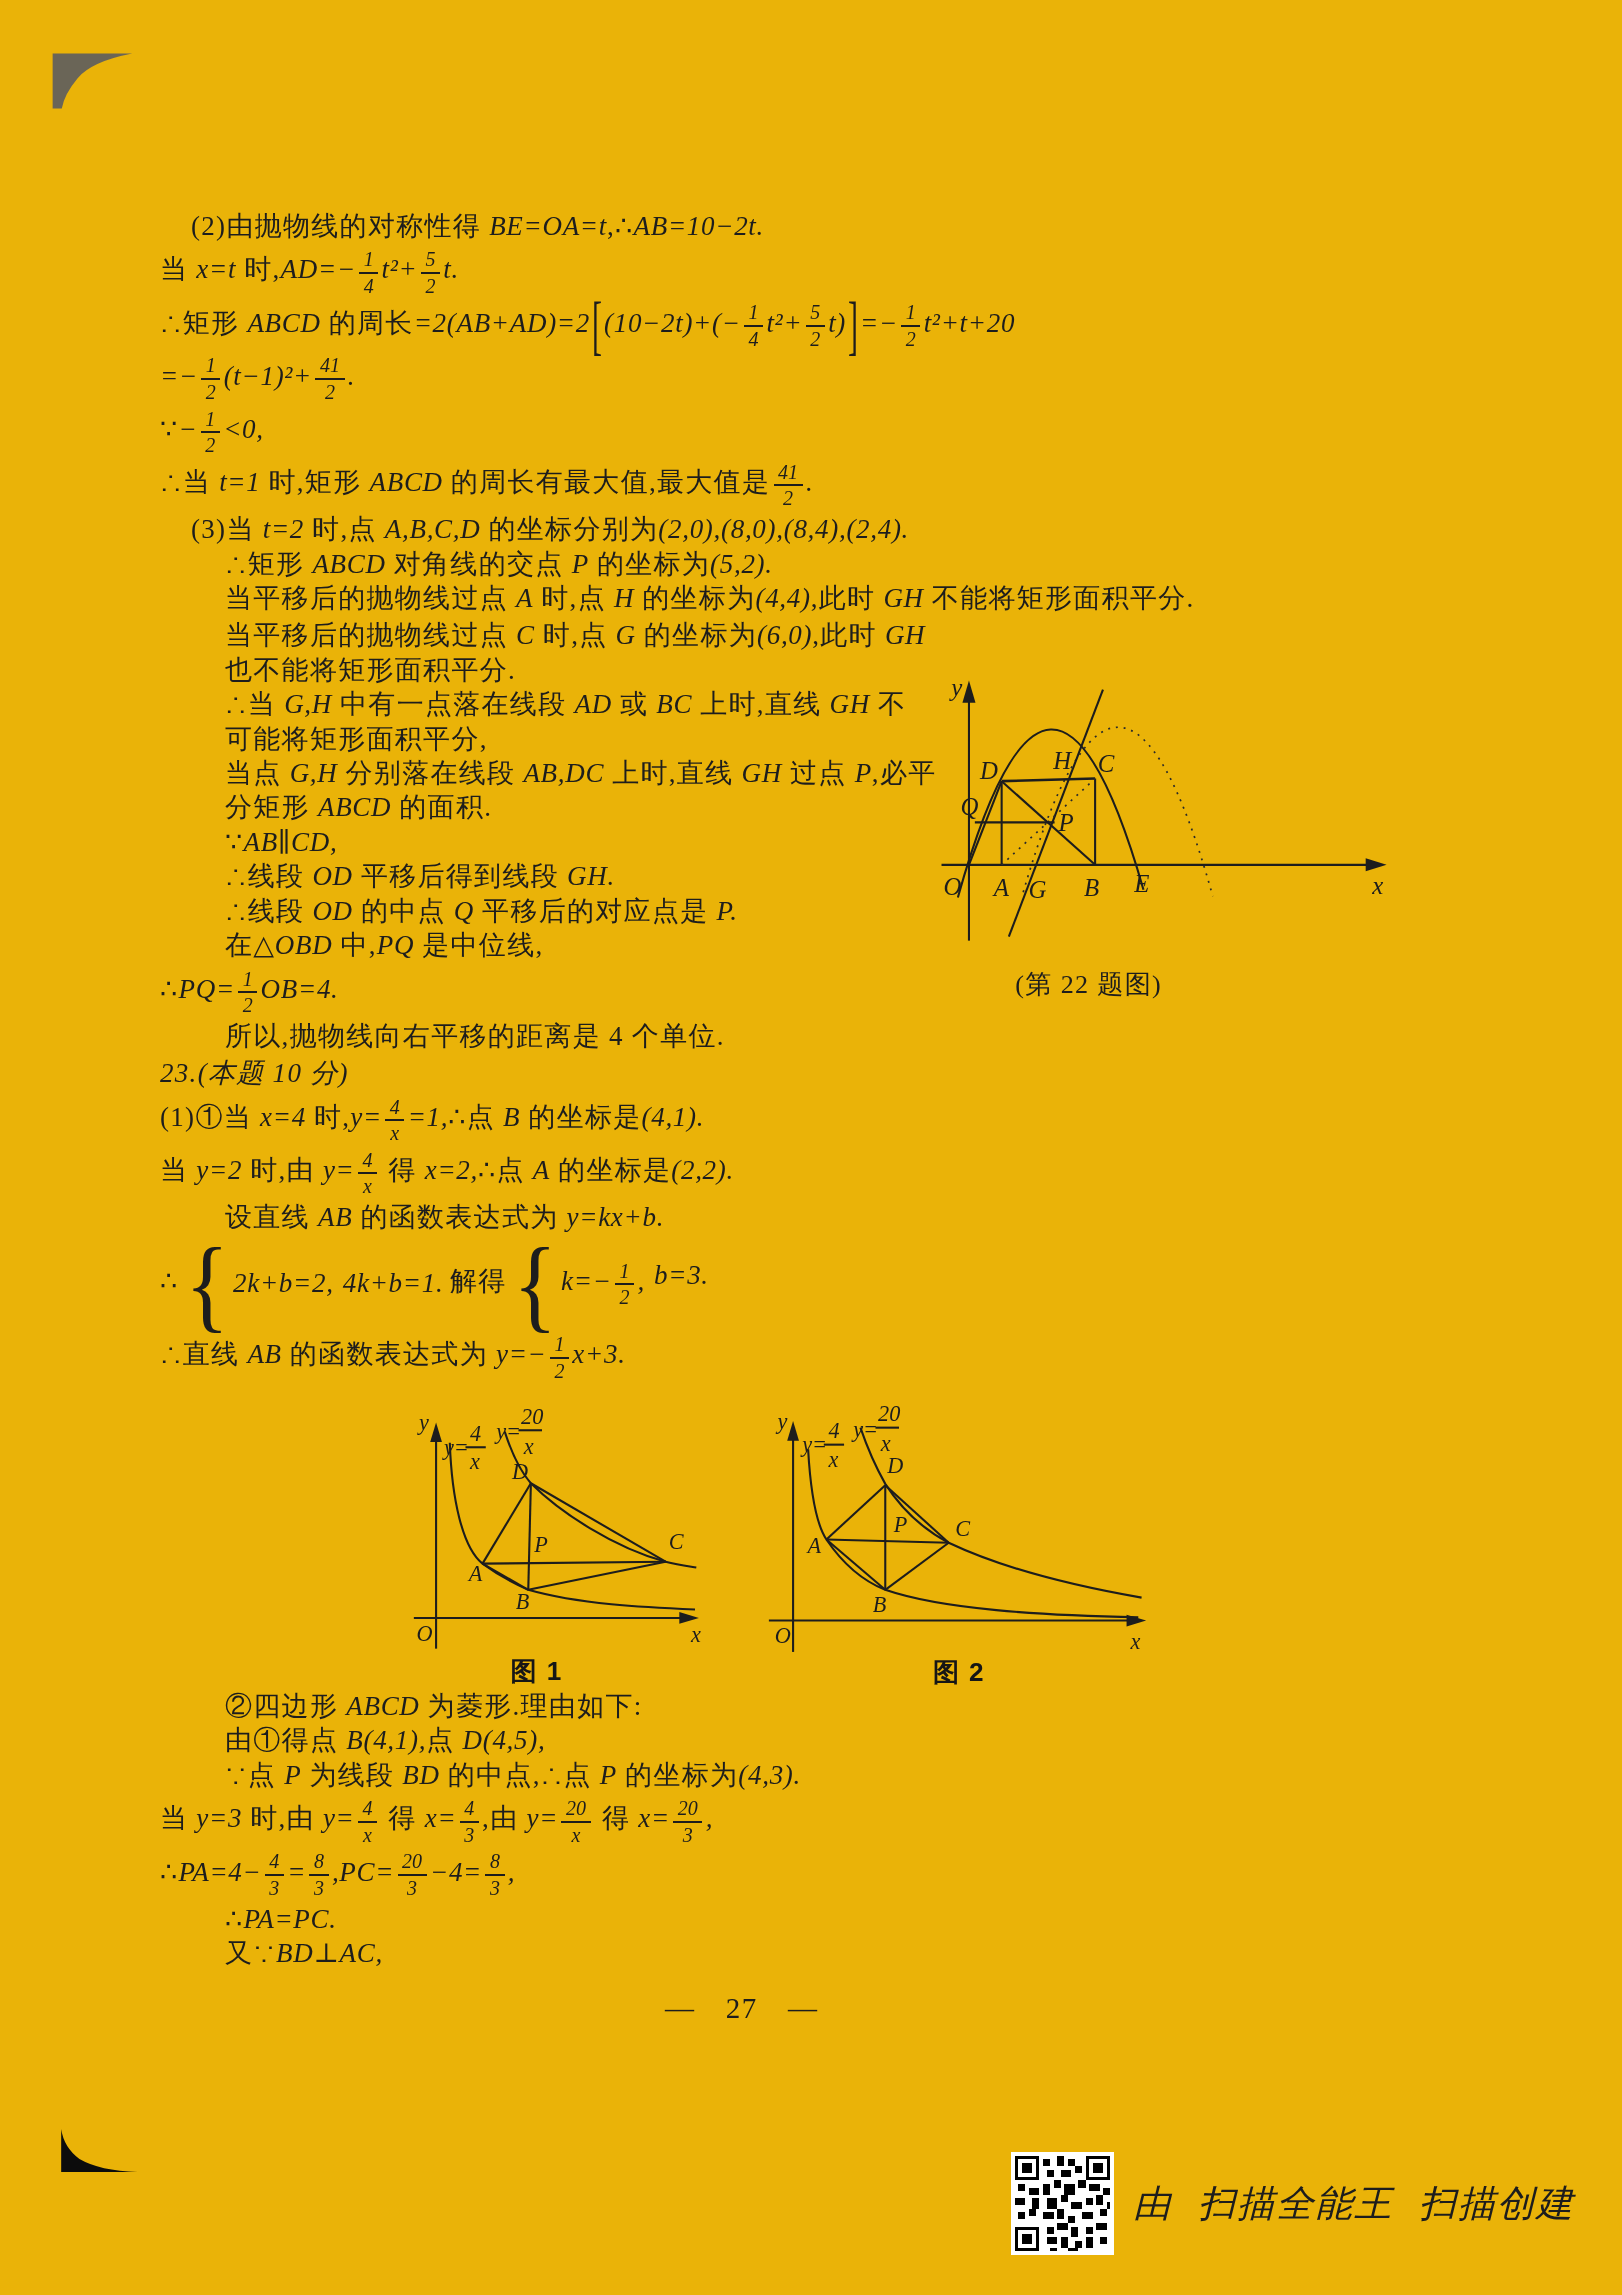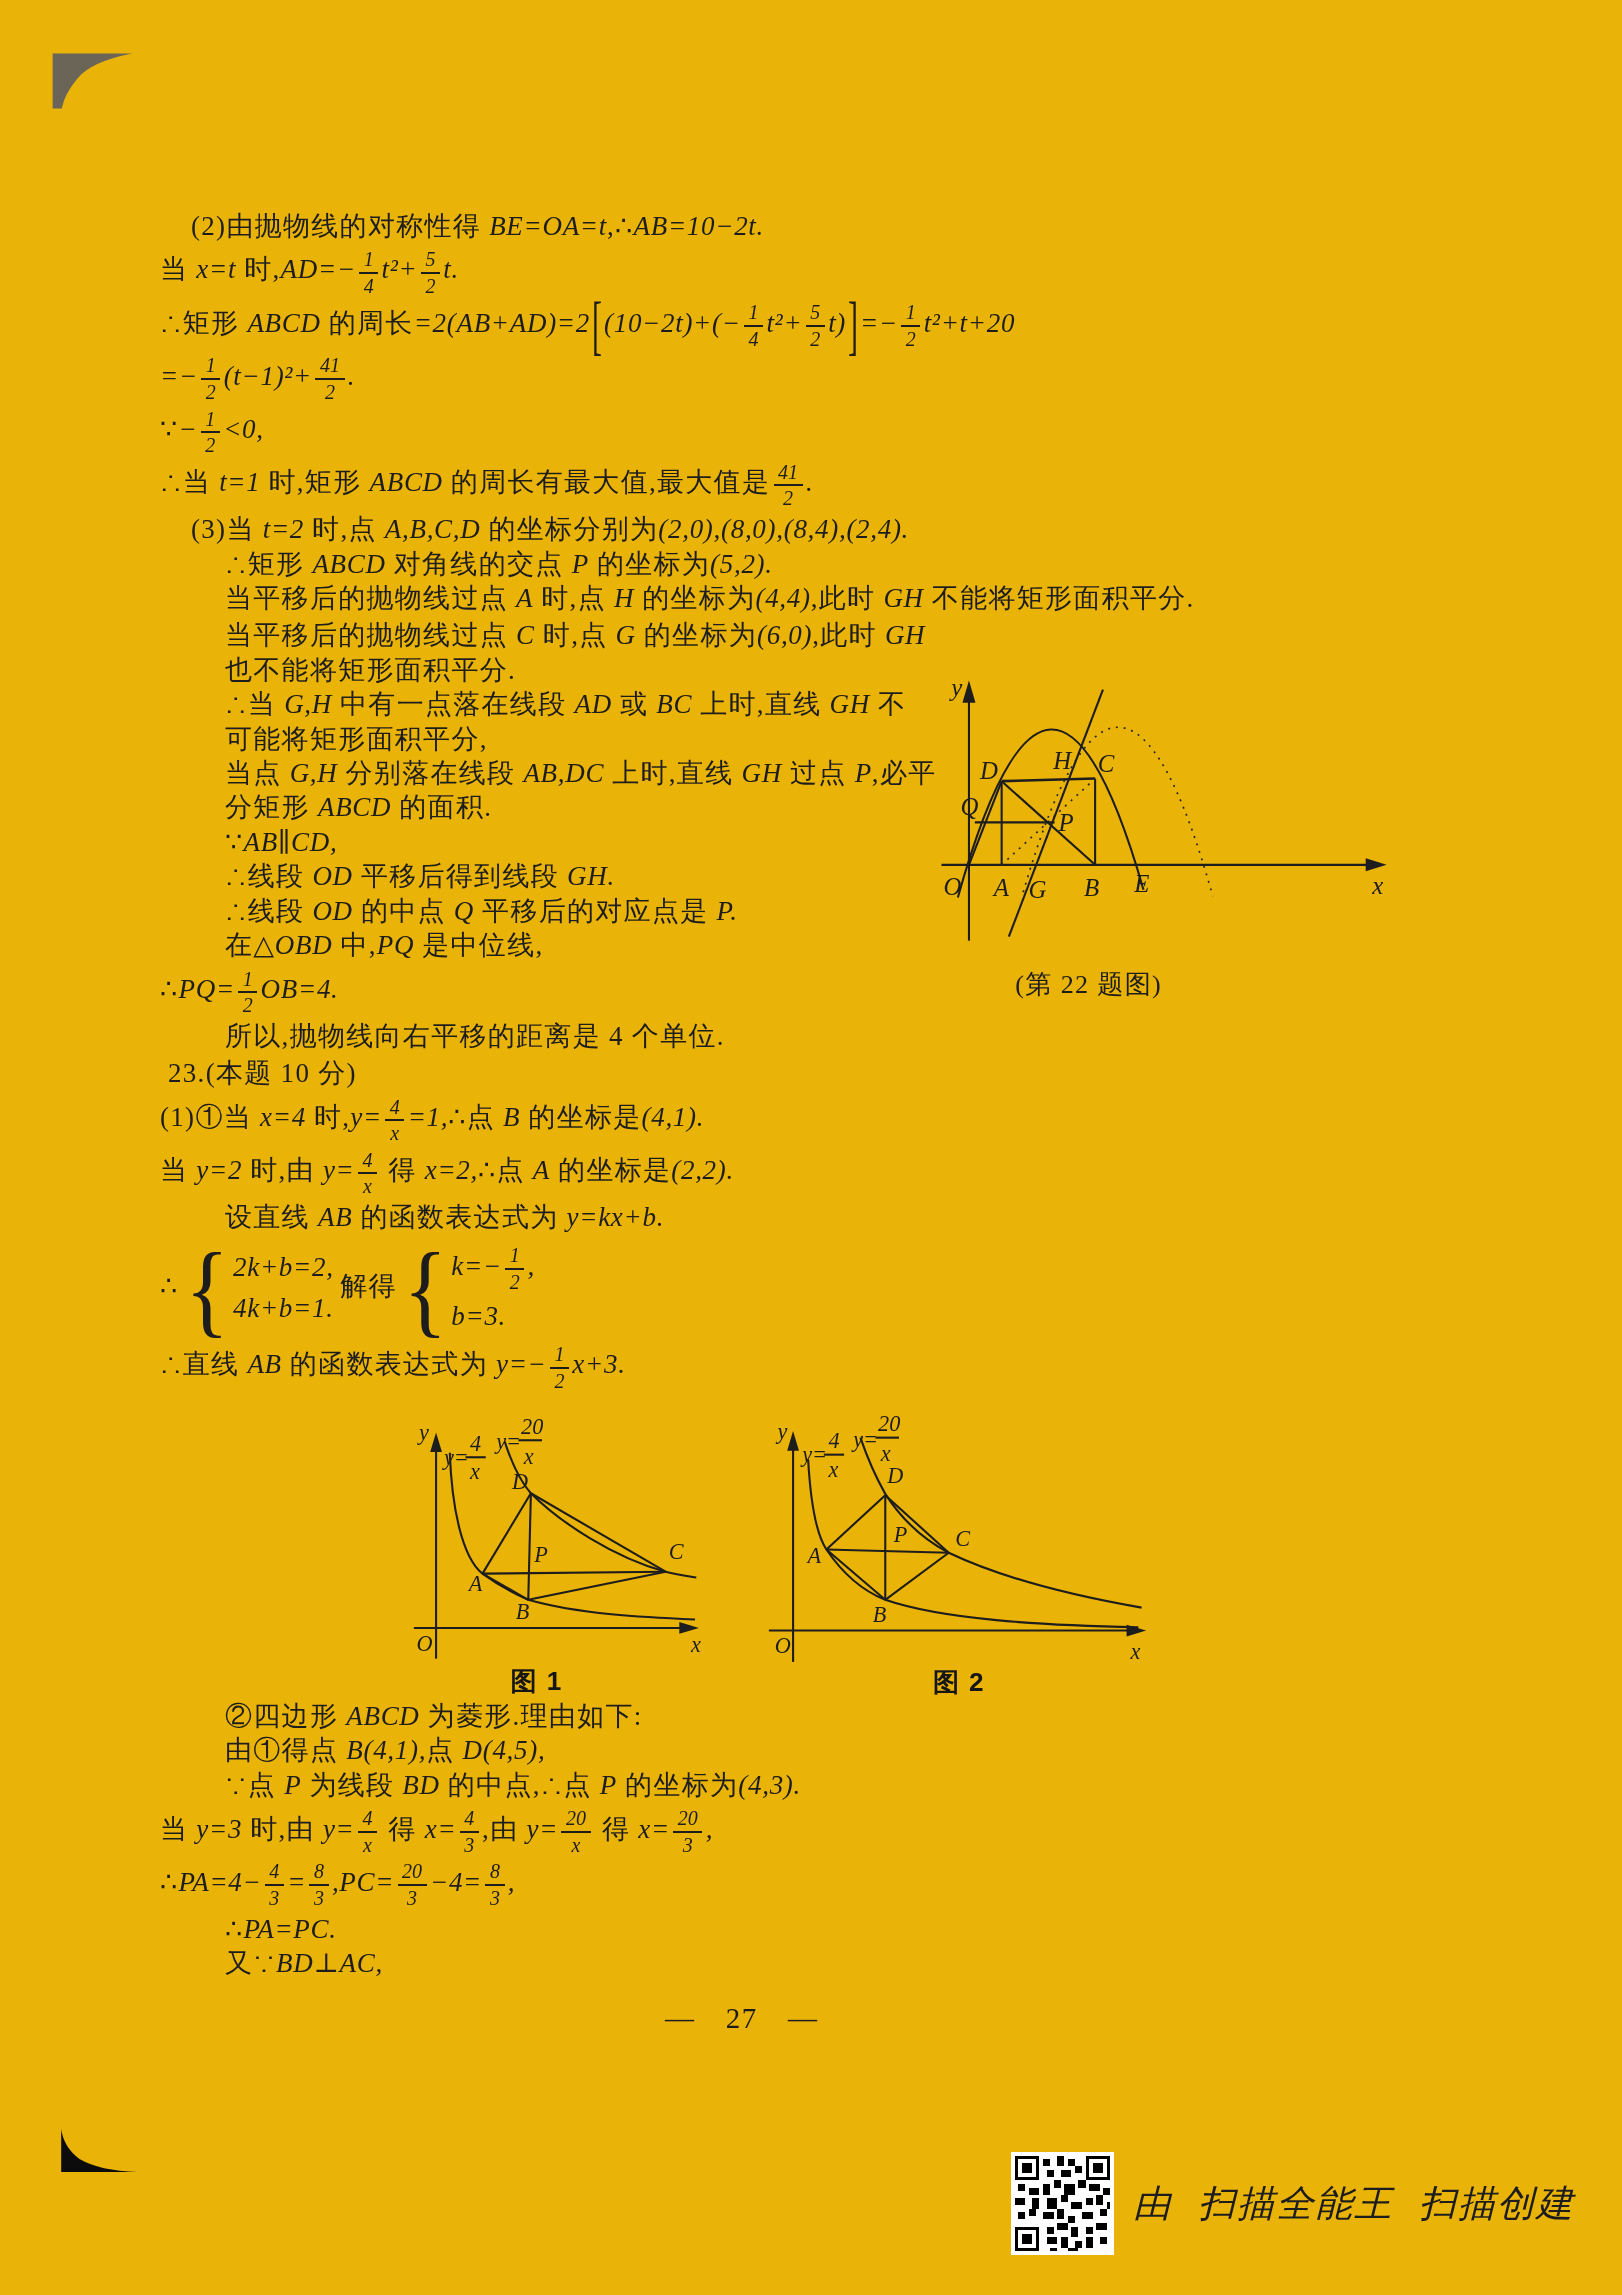--- a/index.html
+++ b/index.html
@@ -2,35 +2,35 @@
 <html style="font-size:10.5px"><head>
 <meta charset="utf-8">
 <style>
   html,body{margin:0;padding:0;background:#ececec;}
   .page{position:relative;width:1622px;height:2295px;background:#eab308;overflow:hidden;
         font-family:"Liberation Serif","DejaVu Serif",serif;color:#1d1d1d;}
   .content{position:absolute;left:160px;top:208px;width:1426px;}
   .line{font-size:27px;line-height:1.18;margin:2.6px 0;white-space:nowrap;}
   .line.tall{margin:5.9px 0;}
   .line.xtall{margin:10.5px 0;}
-  .ind0{margin-left:8px;}
+  .ind0{margin-left:0;font-style:italic;}
   .ind1{margin-left:31px;}
   .ind2{margin-left:65px;}
   .ind3{margin-left:301px;}
   .ct{letter-spacing:1.3px;}
   .mt{font-style:italic;letter-spacing:0.7px;}
   .frac{display:inline-flex;flex-direction:column;align-items:center;vertical-align:middle;
         line-height:1;margin:0 3.3px;font-style:italic;}
   .fn{font-size:20px;padding:0.7px 4.6px 2.6px;border-bottom:2px solid #1d1d1d;}
   .fd{font-size:20px;padding:2px 4.6px 0;}
   .bigbr{display:inline-block;transform:scaleY(2.15);font-size:30px;font-style:normal;
          vertical-align:middle;padding:0 2px;}
   .cases{display:inline-flex;align-items:center;vertical-align:middle;margin:0 6.5px;}
   .cases .brace{font-size:92px;line-height:.85;transform:scaleY(1.12);margin-right:3.9px;font-style:normal;}
-  .cases .crows{display:flex;flex-direction:column;gap:9.2px;}
+  .cases .crows{display:flex;gap:9.2px;}
   .cases .crow{white-space:nowrap;}
   .row22{display:flex;align-items:center;}
   .row22 .colL{width:765px;flex:none;}
   .fig22wrap{flex:none;margin-top:9.2px;}
   .figrow{display:flex;margin-left:229px;margin-top:6.5px;gap:17px;align-items:flex-start;}
   .pageno{margin-left:505px;margin-top:22px;font-size:29px;letter-spacing:1.3px;word-spacing:22px;}
   .footer{position:absolute;left:1011px;top:2152px;display:flex;align-items:center;}
   .footer .ftext{margin-left:19.6px;font-size:37px;letter-spacing:2px;word-spacing:14.4px;white-space:nowrap;font-style:italic;}
   .art{position:absolute;}
   svg .st{stroke:#1d1d1d;stroke-width:3.2;fill:none;}

